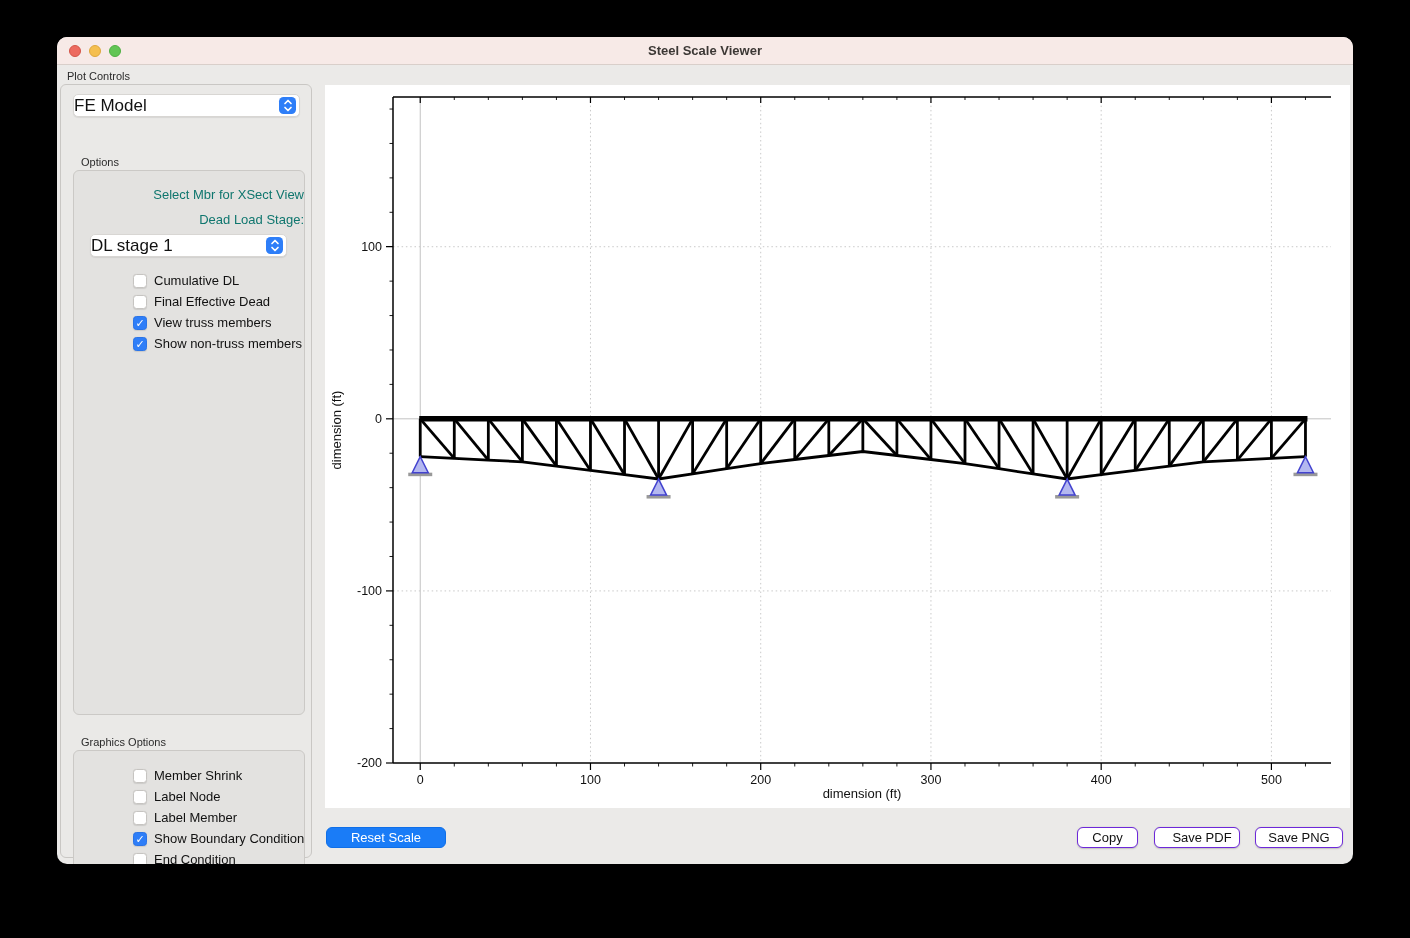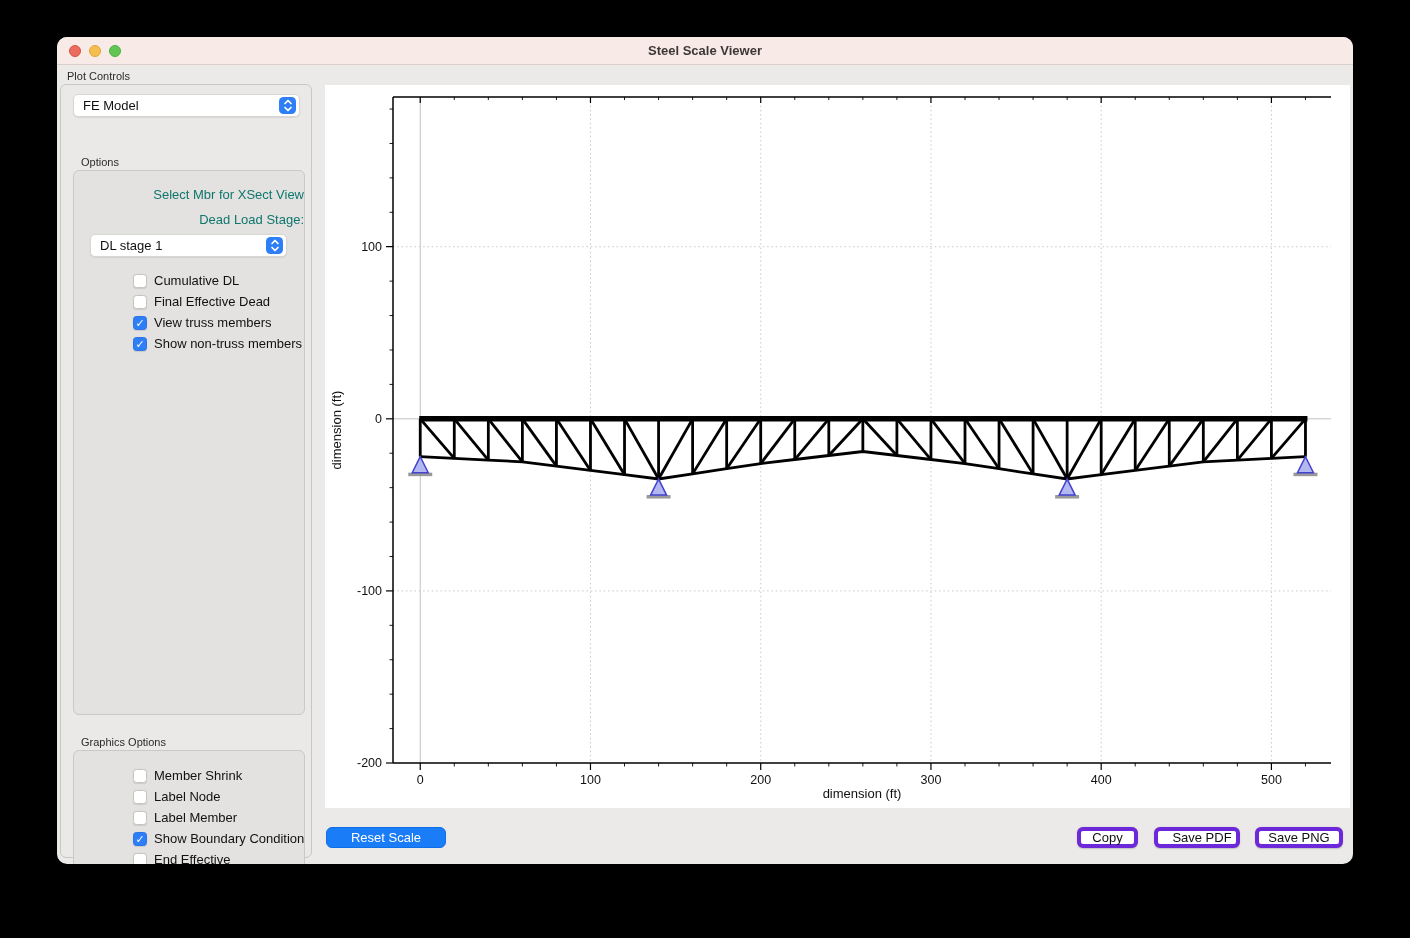--- a/index.html
+++ b/index.html
@@ -19,21 +19,21 @@
   #win-title { position:absolute; left:0; right:0; top:0; height:28px; line-height:28px;
     text-align:center; font-size:13px; font-weight:bold; color:#3c3835; }
   
   .group-label { position:absolute; font-size:11px; color:#2b2b2b; }
   #plot-controls-label { left:10px; top:33px; }
   #outer-box { position:absolute; left:3px; top:47px; width:252px; height:774px;
     background:#eae9e7; border:1px solid #c9c7c4; border-radius:6px; }
   .mac-select { position:absolute; height:23px; background:#fff; border:1px solid #d8d6d3;
     border-radius:5px; box-shadow:0 1px 1px rgba(0,0,0,.08); cursor:default;
     display:flex; align-items:center; }
-  .mac-select .val { flex:1; font-size:13px; color:#111; padding-left:9px;
+  .mac-select .val { flex:1; font-size:17px; color:#111; 
     white-space:nowrap; overflow:hidden; }
   .mac-select .stepper { width:17px; height:17px; margin-right:3px; border-radius:4.5px;
     background:#2e7ef8; display:flex; align-items:center; justify-content:center; }
   #model-select { left:12px; top:9px; width:227px; }
   #options-label { left:20px; top:71px; }
   #options-box { position:absolute; left:12px; top:85px; width:232px; height:545px;
     background:#e3e2e0; border:1px solid #cbc9c6; border-radius:6px; }
   .sec-label { font-size:13px; color:#0f766e; margin:0 0 0 15px;text-align:right; }
   #xsect-label { margin-top:16px; }
   #dl-label { margin-top:10px; }
@@ -53,21 +53,21 @@
     background:#e3e2e0; border:1px solid #cbc9c6; border-radius:6px; }
   
   #plot-card { position:absolute; left:268px; top:48px; width:1025px; height:723px;
     background:#fff; }
   #plot-svg { display:block; }
   
   .btn { position:absolute; top:790px; height:21px; border-radius:6px; font-size:13px;
     display:flex; align-items:center; justify-content:center; cursor:default; }
   #reset-btn { left:269px; width:120px; background:#1a7cf7; color:#fff;
     border:1px solid #0f6fe8; }
-  .white-btn { background:#fff; color:#111; border:4px solid #6d28d9;
+  .white-btn { background:#fff; color:#111; border:1px solid #6d28d9;
     box-shadow:0 0.5px 1.5px rgba(0,0,0,.18); }
   #copy-btn { left:1020px; width:61px; }
   #savepdf-btn { left:1097px; width:86px;padding-left:10px; }
   #savepng-btn { left:1198px; width:88px; }
 </style>
 </head>
 <body>
 
 <div id="window">
   <div id="titlebar">
@@ -141,21 +141,21 @@
         <label class="cbrow">
           <span class="cb"></span>
           <span class="cbl">Label Member</span>
         </label>
         <label class="cbrow">
           <span class="cb on">✓</span>
           <span class="cbl">Show Boundary Condition</span>
         </label>
         <label class="cbrow">
           <span class="cb"></span>
-          <span class="cbl">End Effective</span>
+          <span class="cbl">End Condition</span>
         </label>
 
       </div>
     </div>
   </div>
 
   <div id="plot-card">
     <svg id="plot-svg" width="1025" height="723" style="font-family: &quot;Liberation Sans&quot;, sans-serif;">
         <g>
           <line x1="95.23774954627949" y1="12" x2="95.23774954627949" y2="678" stroke="#c2c2c2" stroke-width="1"></line>

